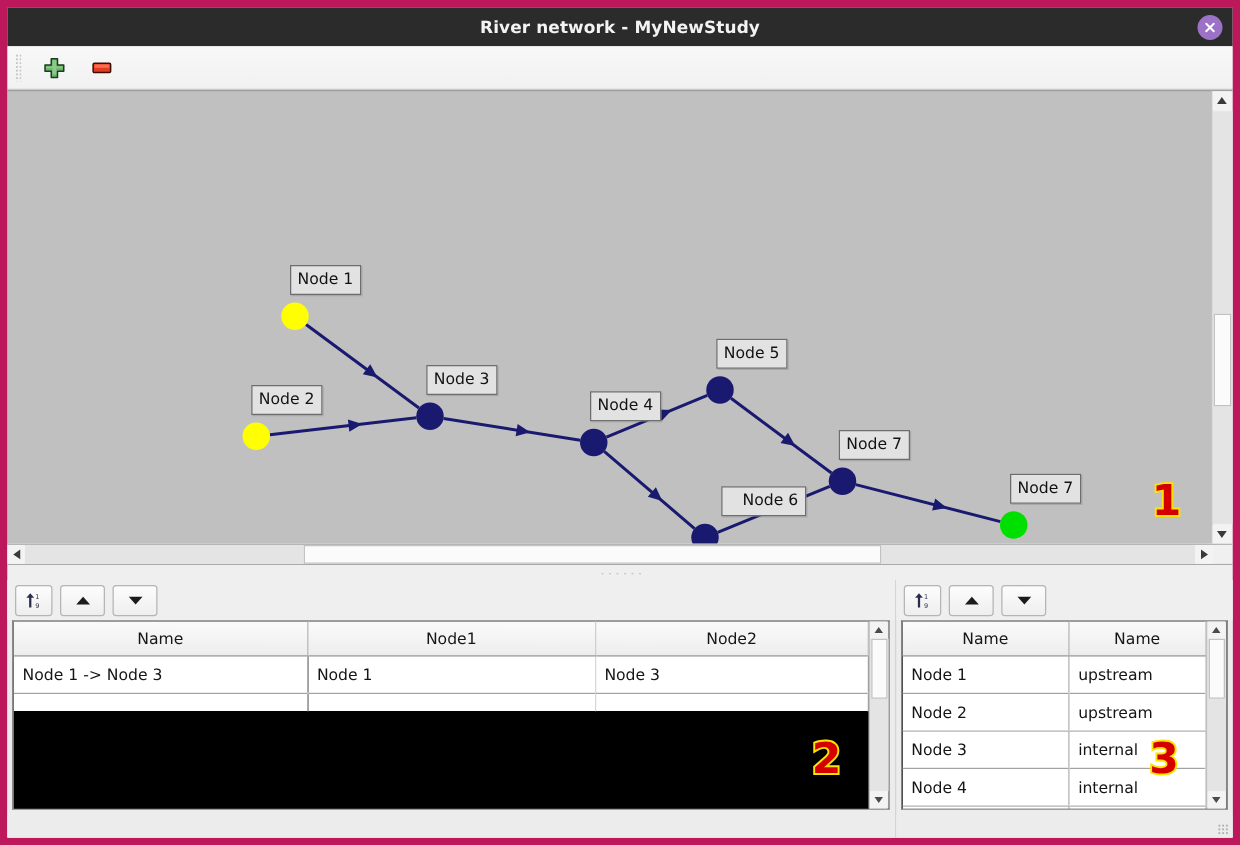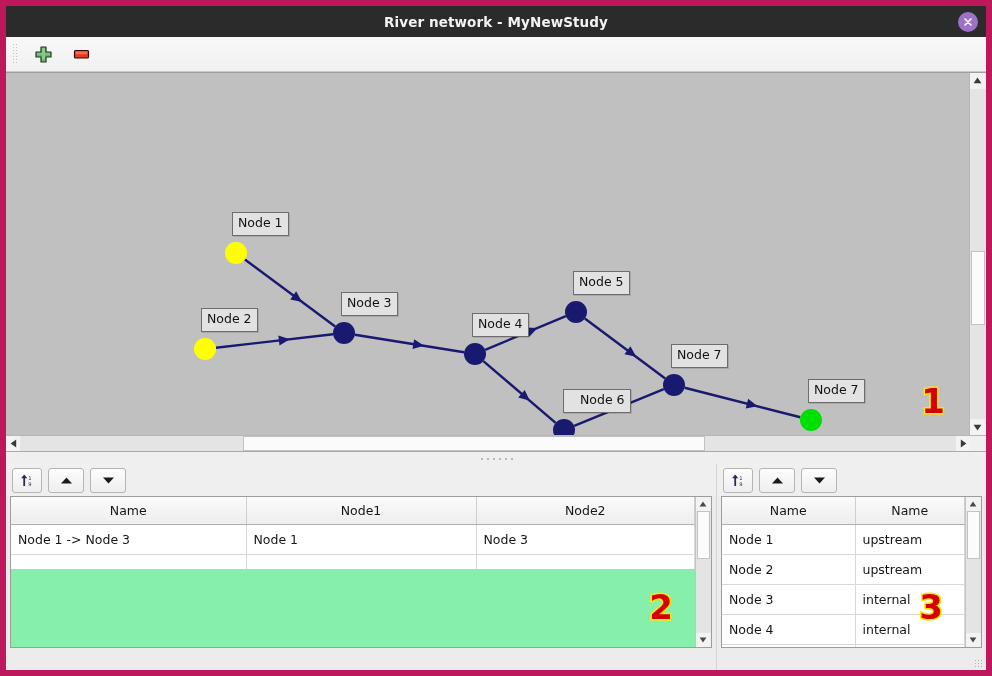--- a/index.html
+++ b/index.html
@@ -188,21 +188,21 @@
     background: linear-gradient(#fdfdfd, #eeeeee);
     display: flex; align-items: center; justify-content: center;
     cursor: pointer;
   }
   .sq-btn.wide { width: 34px; }
 
   .table-box {
     flex: 1 1 auto;
     margin: 0 4px 4px 4px;
     border: 1px solid #9d9d9d;
-    background: #86efac;
+    background: #000000;
     display: flex;
     min-height: 0;
     position: relative;
     overflow: hidden;
   }
   .table-scrollarea { flex: 1 1 auto; min-width: 0; overflow: hidden; }
   table.grid {
     border-collapse: collapse;
     width: 100%;
     table-layout: fixed;
@@ -314,21 +314,21 @@
             <circle cx="668" cy="312" r="11" fill="#191970"></circle>
             <circle cx="805" cy="347" r="11" fill="#00e000"></circle>
           </g>
       </svg>
       <div id="labels-layer">
           <div class="node-label" style="left: 226px; top: 139px;">Node 1</div>
           <div class="node-label" style="left: 195px; top: 235px;">Node 2</div>
           <div class="node-label" style="left: 335px; top: 219px;">Node 3</div>
           <div class="node-label" style="left: 466px; top: 240px;">Node 4</div>
           <div class="node-label" style="left: 567px; top: 198px;">Node 5</div>
-          <div class="node-label" style="left: 557px; top: 316px; padding-left: 16px;">Node 6</div>
+          <div class="node-label" style="left: 571px; top: 316px; padding-left: 16px;">Node 6</div>
           <div class="node-label" style="left: 665px; top: 271px;">Node 7</div>
           <div class="node-label" style="left: 802px; top: 306px;">Node 7</div>
         </div>
       <div class="annot" style="right:24px; bottom:14px;">1</div>
     </div>
 
     <div class="vscroll">
       <div class="sb-track" style="left:0; top:16px; right:0; bottom:16px;"></div>
       <div class="sb-arrow" style="left:0; top:0; width:15px; height:15px;">
         <svg width="9" height="7" viewBox="0 0 9 7">

